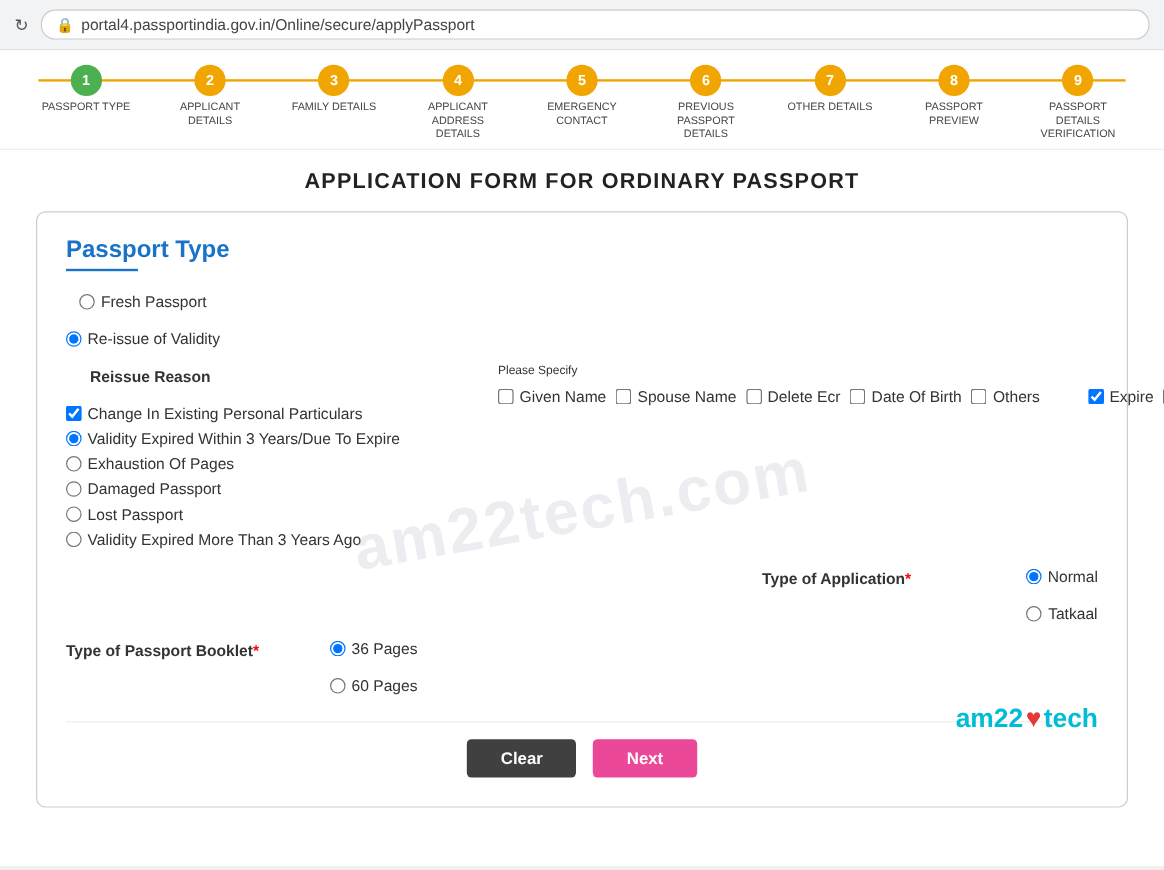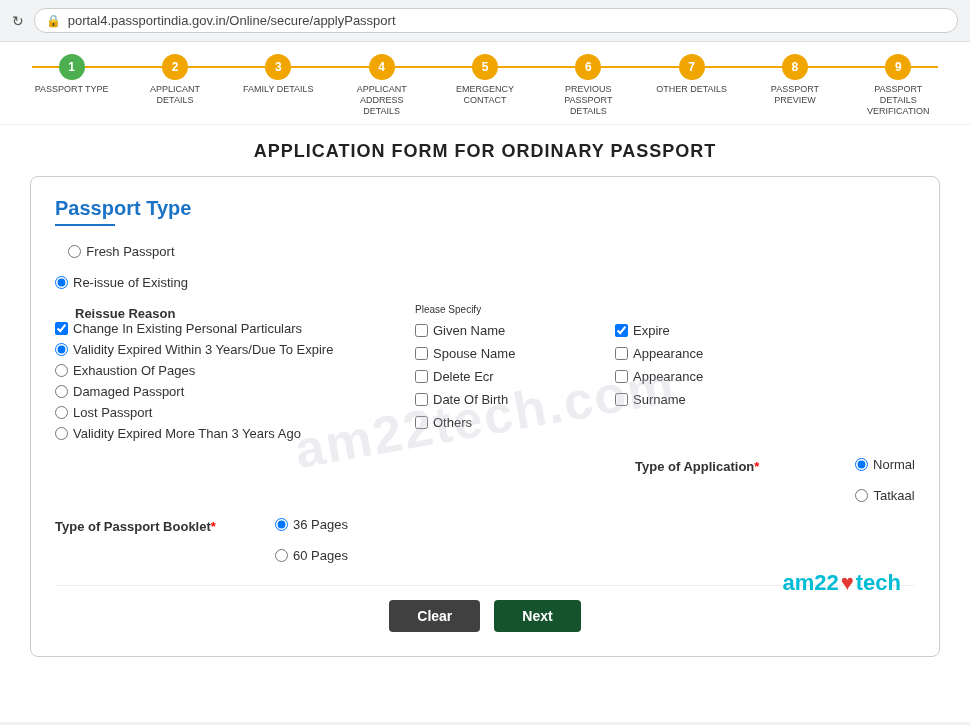--- a/index.html
+++ b/index.html
@@ -163,21 +163,21 @@
       cursor: pointer;
     }
 
     
     .please-specify-section {
       display: flex;
       gap: 0;
     }
     .please-specify-col {
       display: flex;
-      flex-direction: column;
+      flex-direction: row;
       gap: 8px;
       min-width: 160px;
     }
     .please-specify-col + .please-specify-col {
       margin-left: 40px;
     }
 
     
     .reissue-section {
       display: flex;
@@ -207,21 +207,21 @@
       pointer-events: none;
       white-space: nowrap;
       letter-spacing: 2px;
       z-index: 5;
     }
 
     
     .branding {
       position: absolute;
       bottom: 60px;
-      right: 38px;
+      right: 24px;
       font-size: 22px;
       font-weight: bold;
       color: #00bcd4;
       display: flex;
       align-items: center;
       gap: 2px;
     }
     .branding .heart { color: #e53935; }
 
     
@@ -235,21 +235,21 @@
     }
     .btn {
       padding: 8px 28px;
       border: none;
       border-radius: 4px;
       font-size: 14px;
       font-weight: bold;
       cursor: pointer;
     }
     .btn-clear { background: #404040; color: white; }
-    .btn-next { background: #14532d; color: white; text-align: center; }
+    .btn-next { background: #ec4899; color: white; text-align: center; }
   </style>
 </head>
 <body>
 
 <div class="browser-bar">
   <span class="refresh-icon">↻</span>
   <div class="address-bar">
     <span class="lock-icon">🔒</span>
     <span>portal4.passportindia.gov.in/Online/secure/applyPassport</span>
   </div>
@@ -310,29 +310,29 @@
       <div class="section-divider"></div>
 
       <div class="form-row">
         <div class="radio-group horizontal">
           <label class="radio-item">
             <input type="radio" name="applying_for" style="">
             <span>Fresh Passport</span>
           </label>
           <label class="radio-item">
             <input type="radio" name="applying_for" checked="" style="">
-            <span>Re-issue of Existing</span>
+            <span>Re-issue of Validity</span>
           </label>
         </div>
       </div>
 
       <div class="reissue-section">
 
         <div class="reissue-left">
-          <div class="form-label" style="margin-bottom:0;padding-left:20px;">Reissue Reason</div>
+          <div class="form-label" style="margin-bottom:16px;padding-left:20px;">Reissue Reason</div>
           <div class="radio-group">
             <label class="checkbox-item">
               <input type="checkbox" checked="" style="">
               <span>Change In Existing Personal Particulars</span>
             </label>
             <label class="radio-item">
               <input type="radio" name="reissue_reason" checked="" style="">
               <span>Validity Expired Within 3 Years/Due To Expire</span>
             </label>
             <label class="radio-item">

